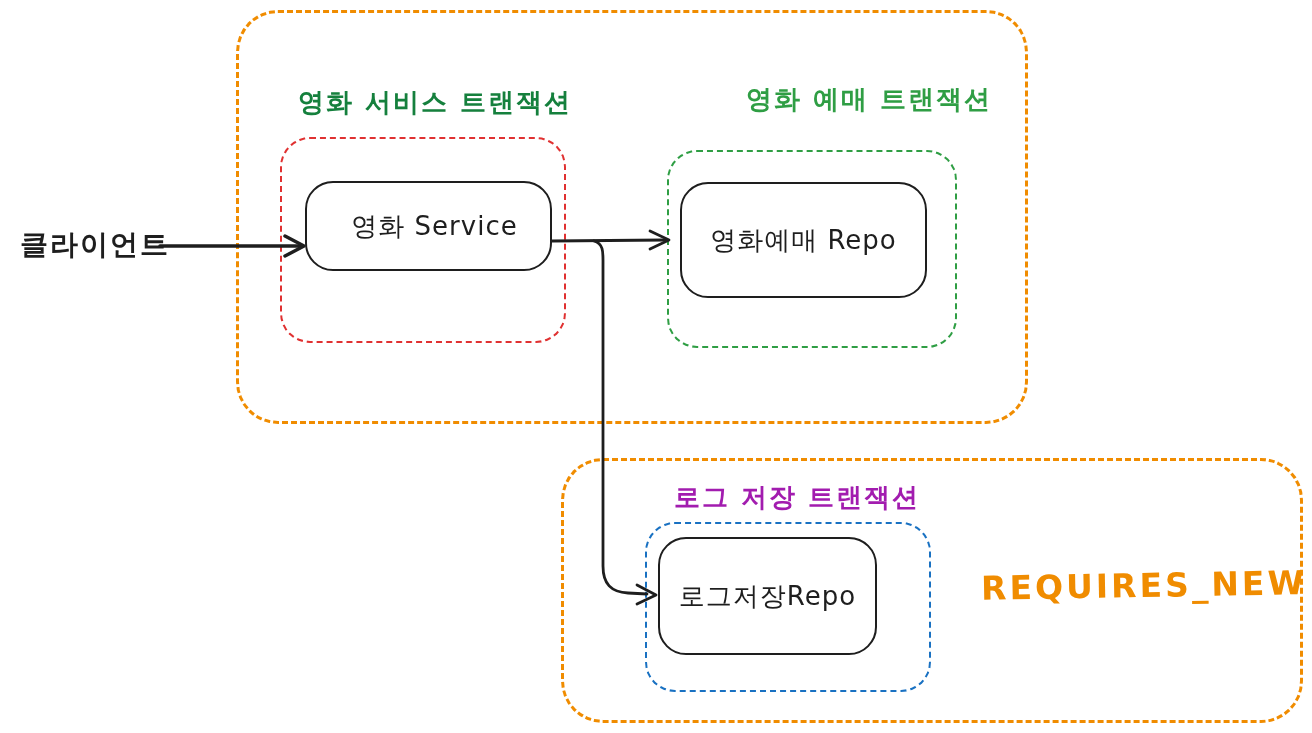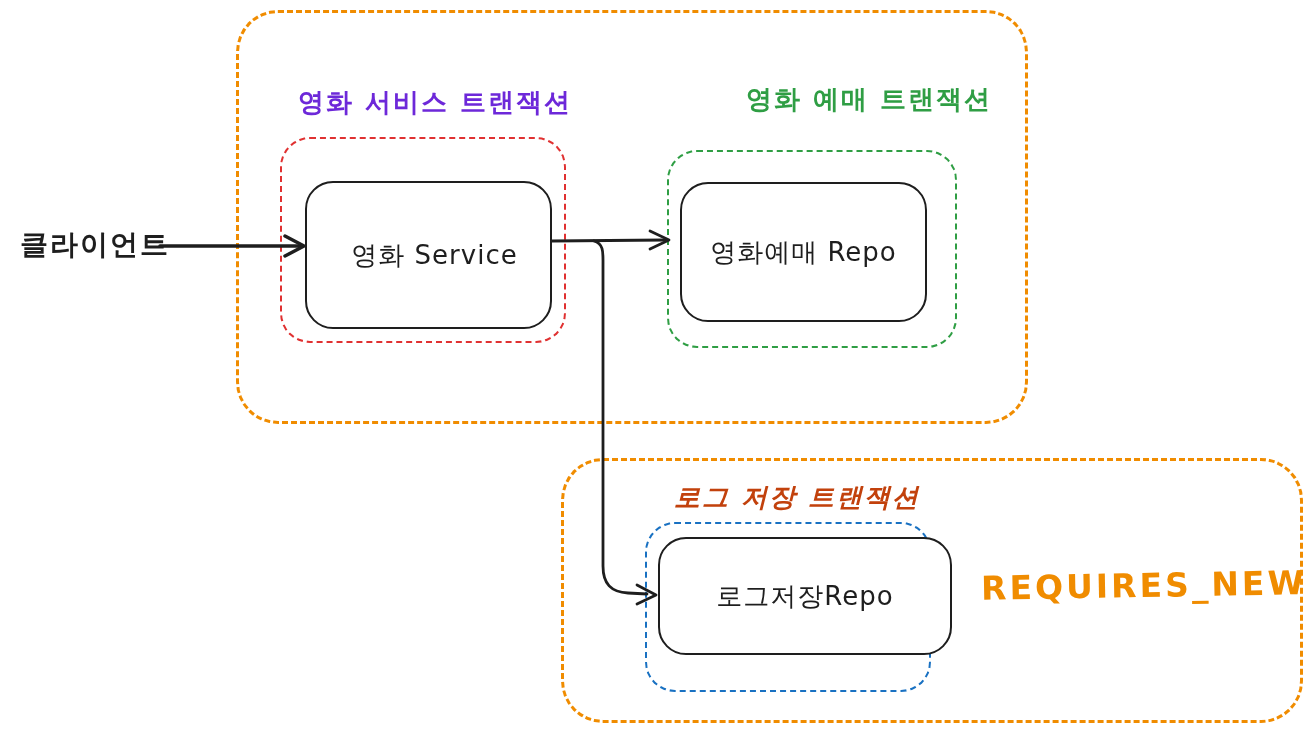--- a/index.html
+++ b/index.html
@@ -60,42 +60,42 @@
     z-index: 4;
   }
   .lbl {
     position: absolute;
     white-space: nowrap;
     font-size: 26px;
     font-weight: 700;
     letter-spacing: 2px;
     z-index: 6;
   }
-  .lbl.red    { color: #6d28d9; }
+  .lbl.red    { color: #15803d; }
   .lbl.green  { color: #2f9e44; }
-  .lbl.blue   { color: #c2410c; font-style: italic; }
+  .lbl.blue   { color: #a21caf; }
   .lbl.ink    { color: #1e1e1e; font-weight: 600; }
   .lbl.client { color: #1e1e1e; font-weight: 600; font-size: 28px; }
   .lbl.orange-big {
     color: #f08c00;
     font-size: 33px;
     font-weight: 800;
     letter-spacing: 3px;
     transform: rotate(-1deg);
   }
 
   
   #outer-top       { left: 236px; top: 10px;  width: 792px; height: 414px; }
   #svc-boundary    { left: 280px; top: 137px; width: 286px; height: 206px; }
-  #svc-node        { left: 305px; top: 181px; width: 247px; height: 148px; padding-left: 12px; }
+  #svc-node        { left: 305px; top: 181px; width: 247px; height: 90px; padding-left: 12px; }
   #booking-boundary{ left: 667px; top: 150px; width: 290px; height: 198px; }
-  #booking-node    { left: 680px; top: 182px; width: 247px; height: 140px; }
+  #booking-node    { left: 680px; top: 182px; width: 247px; height: 116px; }
   #outer-bottom    { left: 561px; top: 458px; width: 742px; height: 265px; }
   #log-boundary    { left: 645px; top: 522px; width: 286px; height: 170px; }
-  #log-node        { left: 658px; top: 537px; width: 294px; height: 118px; }
+  #log-node        { left: 658px; top: 537px; width: 219px; height: 118px; }
 
   #client-label    { left: 20px;  top: 226px; }
   #svc-tx-label    { left: 298px; top: 85px;  }
   #booking-tx-label{ left: 705px; top: 82px; margin-left: 41px;  }
   #new-tx-note     { left: 323px; top: 361px; }
   #log-tx-label    { left: 674px; top: 480px; }
   #requires-new    { left: 981px; top: 566px; }
 </style>
 </head>
 <body>

